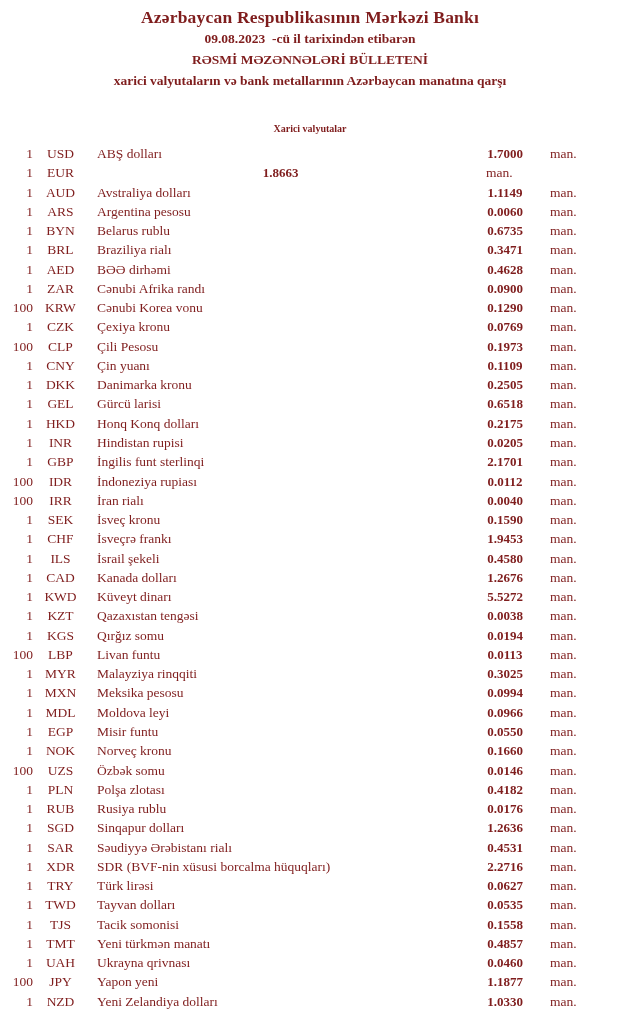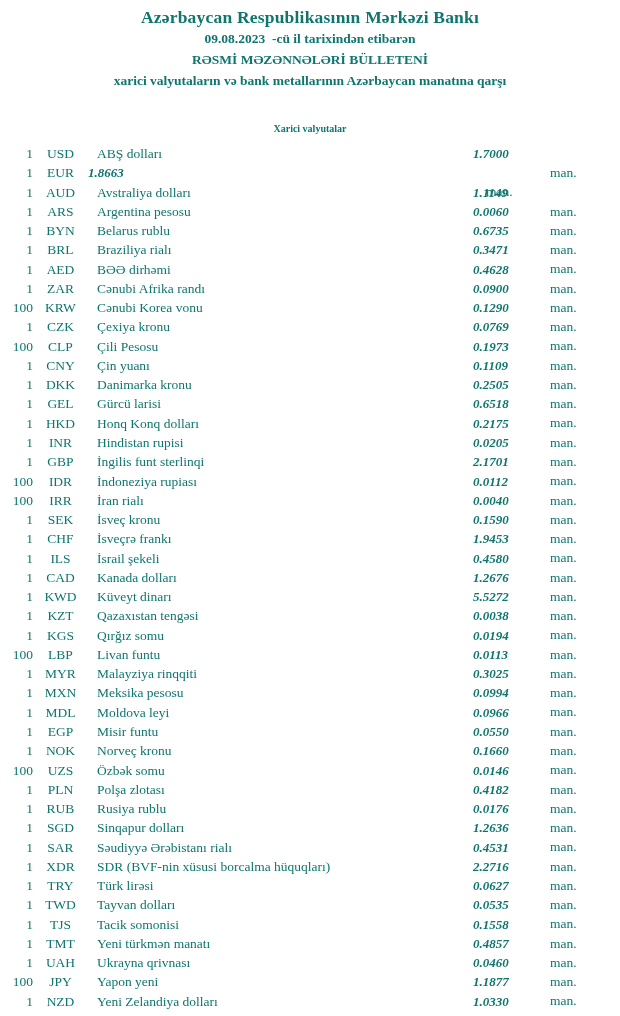--- a/index.html
+++ b/index.html
@@ -1,21 +1,21 @@
 <!DOCTYPE html>
 <html><head>
 <meta charset="utf-8">
 <style>
   html, body { margin: 0; padding: 0; background: #ffffff; }
   .page {
     position: relative;
     width: 620px;
     height: 1016px;
     background: #ffffff;
-    color: #0f766e;
+    color: #7f1d1d;
     font-family: "Liberation Serif", "DejaVu Serif", serif;
     overflow: hidden;
   }
   .bank-title {
     padding-top: 7px;
     text-align: center;
     font-weight: bold;
     font-size: 17.5px;
     line-height: 21px;
     letter-spacing: 0.2px;
@@ -39,26 +39,25 @@
     display: grid;
     grid-template-columns: 33px 55px 385px 64px 83px;
     height: 19.27px;
     line-height: 19.27px;
     font-size: 13.5px;
   }
   .qty  { text-align: right; }
   .code { text-align: center; }
   .name { padding-left: 9px; white-space: nowrap; overflow: hidden; }
   .rate {
-    text-align: left;
+    text-align: center;
     font-weight: bold;
-    font-style: italic;
     font-size: 13px;
   }
-  .unit { padding-left: 13px; margin-top: 19px; }
+  .unit { padding-left: 13px; }
 </style>
 </head>
 <body>
 
 <div class="page">
   <header>
     <div class="bank-title">Azərbaycan Respublikasının Mərkəzi Bankı</div>
     <div class="subline">09.08.2023&nbsp; -cü il tarixindən etibarən</div>
     <div class="subline">RƏSMİ MƏZƏNNƏLƏRİ BÜLLETENİ</div>
     <div class="subline">xarici valyutaların və bank metallarının Azərbaycan manatına qarşı</div>

